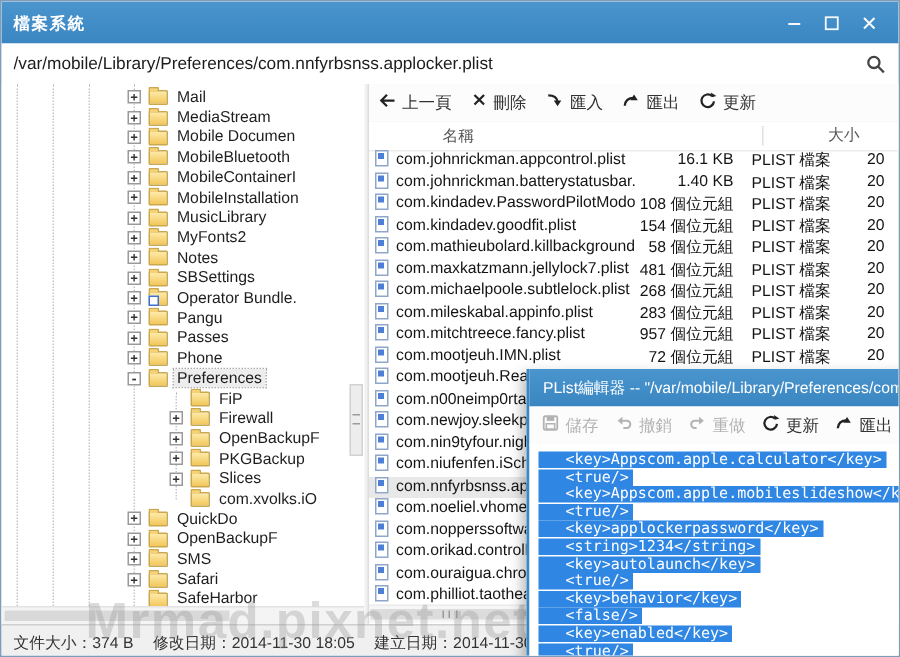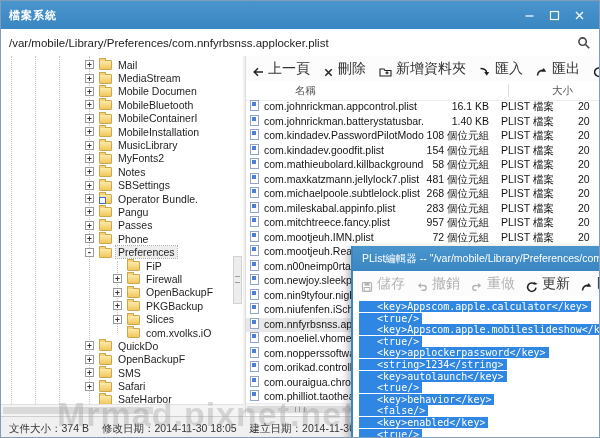--- a/index.html
+++ b/index.html
@@ -48,21 +48,21 @@
   .tree-vthumb{position:absolute;right:1px;top:200px;width:7px;height:46px;background:#ededed;
        border:1px solid #d2d2d2;}
   .tree-vthumb::after{content:"";position:absolute;left:1px;right:1px;top:19px;height:5px;
        border-top:1px solid #9c9c9c;border-bottom:1px solid #9c9c9c;}
   .splitter{position:absolute;left:242px;top:0;width:3px;height:360px;background:#f1f1f1;
        border-right:1px solid #ddd;box-sizing:border-box;}
   
   .list-pane{position:absolute;left:245px;top:0;right:0;height:360px;background:#fff;}
   .list-toolbar{position:absolute;left:0;top:0;right:0;height:25px;display:flex;align-items:center;
        gap:13px;padding-left:6px;border-bottom:1px solid #e4e4e4;background:#fcfcfc;}
-  .tb-btn,.pw-btn{display:flex;align-items:flex-end;gap:4px;font-size:14px;color:#333;flex:none;
+  .tb-btn,.pw-btn{display:flex;align-items:flex-start;gap:4px;font-size:11px;color:#333;flex:none;
        white-space:nowrap;cursor:default;}
   .ic{display:flex;align-items:center;flex:none;}
   .list-header{position:absolute;left:0;top:25px;right:0;height:19px;display:flex;
        align-items:center;font-size:10.5px;color:#555;border-bottom:1px solid #ededed;background:#fff;}
   .hc{flex:none;box-sizing:border-box;overflow:hidden;white-space:nowrap;margin-left:42px;}
   .hc.name{width:178px;padding-left:7px;}
   .hc.size{width:70px;text-align:right;padding-right:5px;border-left:1px solid #e0e0e0;height:13px;line-height:13px;}
   .hc.type{width:77px;padding-left:7px;border-left:1px solid #e0e0e0;height:13px;line-height:13px;}
   .hc.date{flex:1 1 auto;padding-left:7px;border-left:1px solid #e0e0e0;height:13px;line-height:13px;}
   .list-rows{position:absolute;left:0;top:44px;right:0;}
@@ -334,29 +334,20 @@
         <div class="tb-btn">
           <span class="ic">
               <svg width="11" height="11" viewBox="0 0 12 12">
                 <path d="M2.5 2.5l7 7M9.5 2.5l-7 7" stroke="#222" stroke-width="1.6" fill="none"></path>
               </svg>
             </span>
           <span>刪除</span>
         </div>
         <div class="tb-btn">
           <span class="ic">
-              <svg width="13" height="12" viewBox="0 0 13 12">
-                <path d="M1 3h4l1 1.5h6V10H1z" fill="none" stroke="#222" stroke-width="1.1"></path>
-                <path d="M6.5 6.8h3M8 5.3v3" stroke="#222" stroke-width="1.2"></path>
-              </svg>
-            </span>
-          <span>新增資料夾</span>
-        </div>
-        <div class="tb-btn">
-          <span class="ic">
               <svg width="12" height="12" viewBox="0 0 12 12">
                 <path d="M1.5 2.5c3.6 0 5.8 1.7 6.1 4" fill="none" stroke="#222" stroke-width="1.5"></path>
                 <path d="M5.2 6h5L7.7 9.8z" fill="#222"></path>
               </svg>
             </span>
           <span>匯入</span>
         </div>
         <div class="tb-btn">
           <span class="ic">
               <svg width="12" height="12" viewBox="0 0 12 12">

